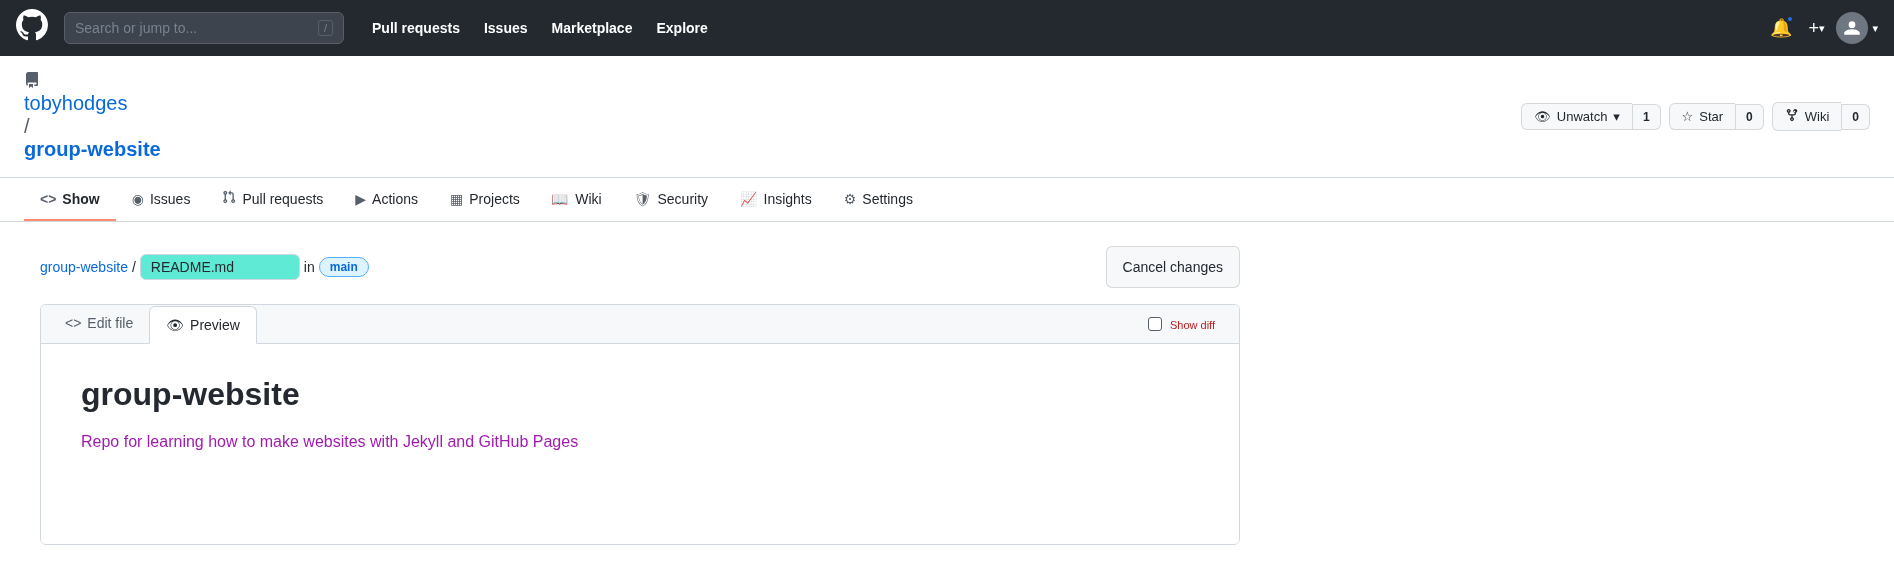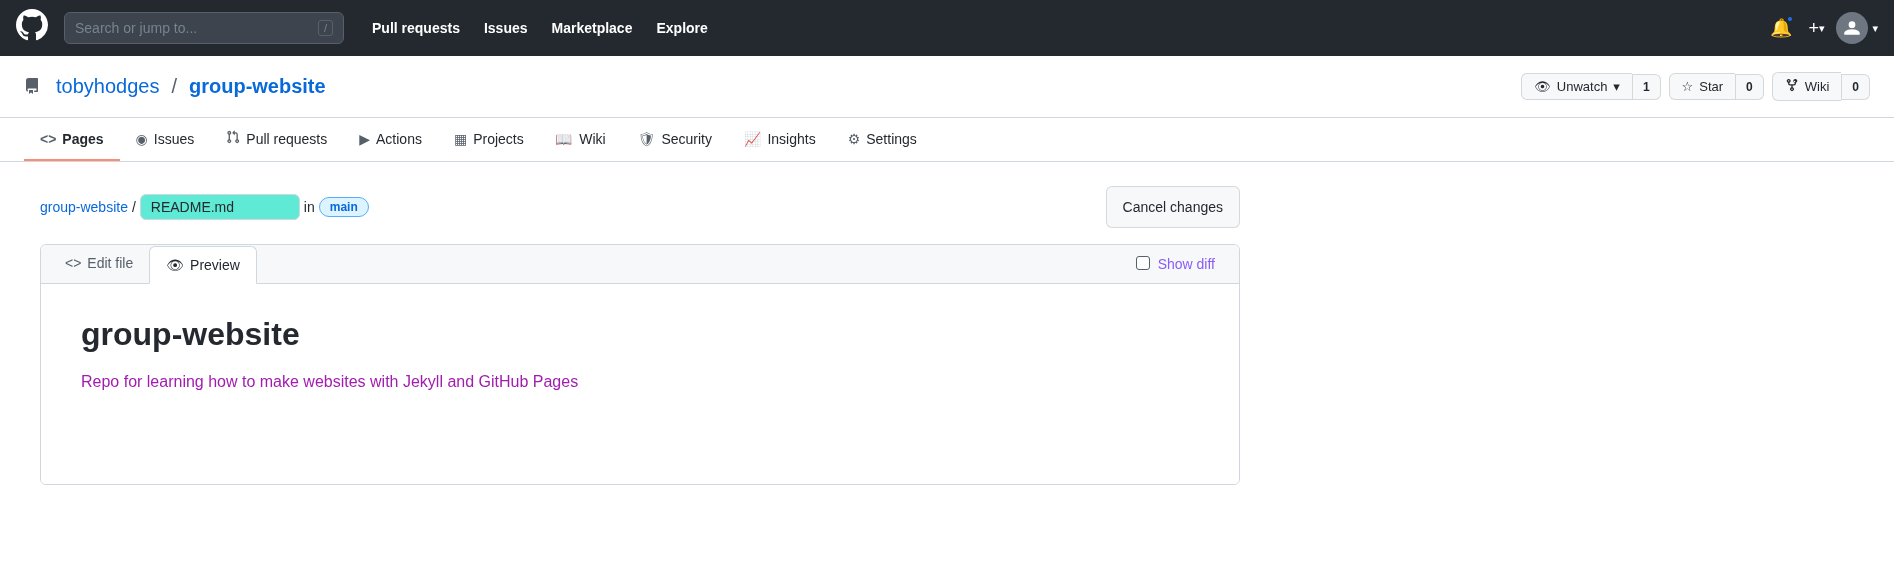--- a/index.html
+++ b/index.html
@@ -111,23 +111,24 @@
     
     .repo-header {
       display: flex;
       align-items: center;
       padding: 16px 24px;
       border-bottom: 1px solid #d0d7de;
       justify-content: space-between;
     }
     .repo-breadcrumb {
       display: flex;
-      align-items: flex-end;
-      gap: 12px;
+      align-items: flex-start;
+      gap: 0;
       font-size: 20px;
+      flex-direction: column;
     }
     .repo-icon {
       color: #57606a;
       font-size: 16px;
       margin-right: 4px;
     }
     .repo-owner {
       color: #0969da;
       text-decoration: none;
       font-weight: 400;
@@ -292,24 +293,24 @@
       color: #24292f;
       background: #fff;
       border-bottom-color: transparent;
       border: 1px solid #d0d7de;
       border-bottom: 1px solid #fff;
       border-radius: 6px 6px 0 0;
       margin-bottom: -1px;
     }
     .show-diff-label {
       display: flex;
-      align-items: flex-start;
+      align-items: flex-end;
       gap: 8px;
-      font-size: 14px;
-      color: #8b5cf6;
+      font-size: 11px;
+      color: #b91c1c;
       padding: 8px 16px;
       cursor: pointer;
     }
     .show-diff-checkbox {
       width: 14px;
       height: 14px;
       border: 1px solid #57606a;
       border-radius: 3px;
       background: #fff;
       flex-shrink: 0;
@@ -416,21 +417,21 @@
         <span>Wiki</span>
       </button>
       <span class="repo-action-count">0</span>
     </div>
   </div>
 </div>
 
 <div class="tab-nav">
   <a class="tab-item active">
     <span class="tab-icon">&lt;&gt;</span>
-    <span>Pages</span>
+    <span>Show</span>
   </a>
   <a class="tab-item">
     <span class="tab-icon">◉</span>
     <span>Issues</span>
   </a>
   <a class="tab-item">
     <span class="tab-icon">
       <svg width="14" height="14" viewBox="0 0 16 16" fill="#57606a">
           <path d="M7.177 3.073L9.573.677A.25.25 0 0110 .854v4.792a.25.25 0 01-.427.177L7.177 3.427a.25.25 0 010-.354zM3.75 2.5a.75.75 0 100 1.5.75.75 0 000-1.5zm-2.25.75a2.25 2.25 0 113 2.122v5.256a2.251 2.251 0 11-1.5 0V5.372A2.25 2.25 0 011.5 3.25zM11 2.5h-1V4h1a1 1 0 011 1v5.628a2.251 2.251 0 101.5 0V5A2.5 2.5 0 0011 2.5zm1 10.25a.75.75 0 111.5 0 .75.75 0 01-1.5 0zM3.75 12a.75.75 0 100 1.5.75.75 0 000-1.5z"></path>
         </svg>

